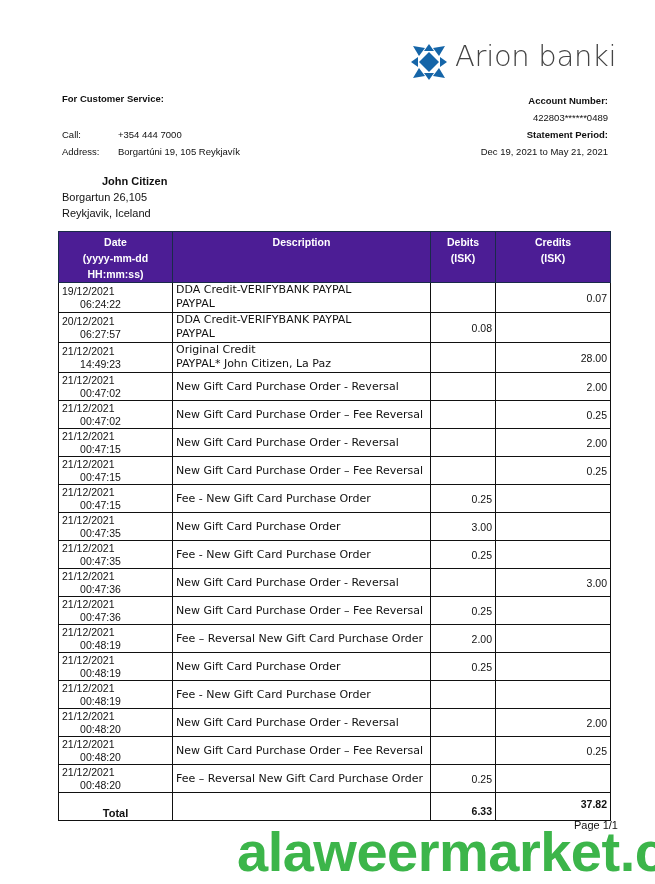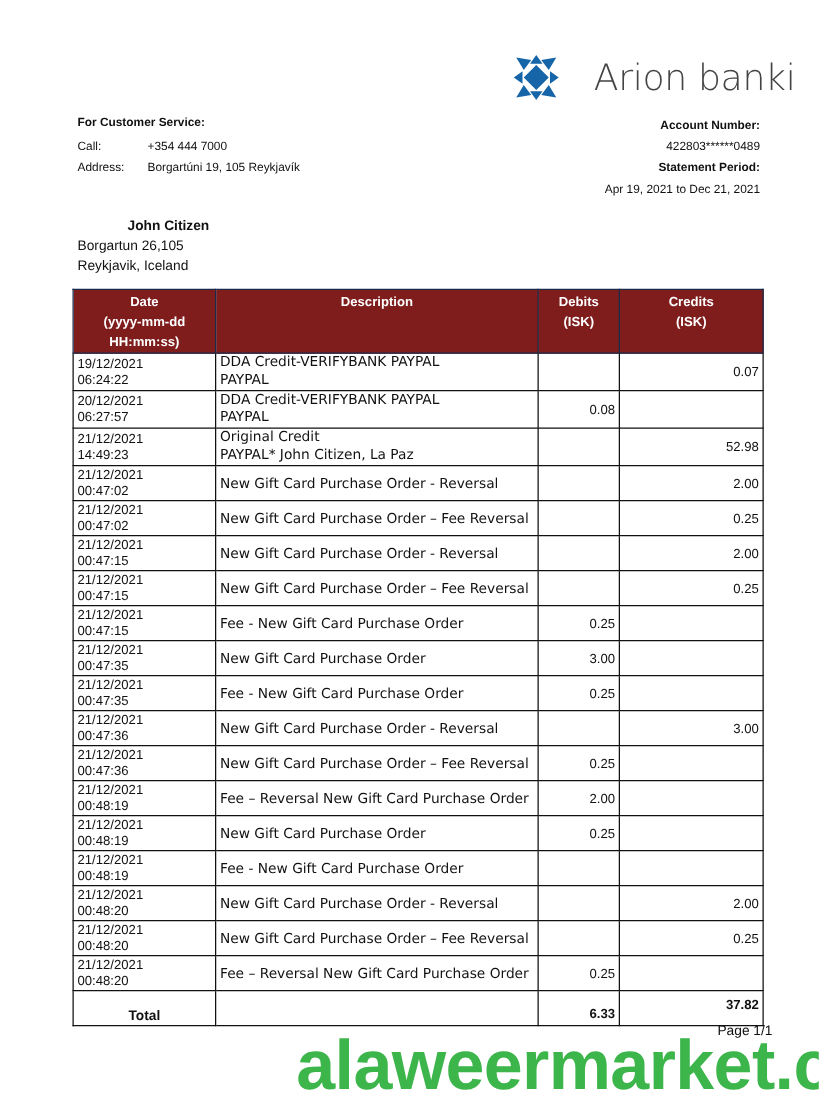--- a/index.html
+++ b/index.html
@@ -1,35 +1,35 @@
 <!DOCTYPE html>
 <html><head>
 <meta charset="utf-8">
 <style>
   html, body { margin: 0; padding: 0; background: #ffffff; }
   body { width: 655px; height: 884px; position: relative; overflow: hidden; font-family: "Liberation Sans", sans-serif; color: #111; }
-  .logo { position: absolute; left: 409px; top: 42px; display: flex; align-items: center; gap: 20px; }
+  .logo { position: absolute; left: 409px; top: 42px; display: flex; align-items: flex-start; }
   .logo svg { width: 40px; height: 40px; }
   .logo-text { font-family: "DejaVu Sans", sans-serif; font-weight: 300; font-size: 29px; color: #444; margin-left: 6px; letter-spacing: -0.3px; line-height: 1; }
   .cs { position: absolute; left: 62px; top: 93px; font-size: 9.5px; }
-  .cs .title { font-weight: bold; margin-bottom: 5px; }
+  .cs .title { font-weight: bold; margin-bottom: 22px; }
   .cs .row { display: flex; height: 17px; align-items: center; }
   .cs .lbl { width: 56px; font-weight: normal; }
   .cs .val.web { font-size: 11px; }
   .acct { position: absolute; right: 47px; top: 93px; text-align: right; font-size: 9.5px; }
   .acct div { height: 17px; line-height: 15px; }
   .acct .b { font-weight: bold; }
   .cust { position: absolute; left: 62px; top: 173px; font-size: 11px; line-height: 16px; }
   .cust .name { font-weight: bold; margin-left: 40px; }
   table.tx { position: absolute; left: 58px; top: 231px; border-collapse: collapse; font-size: 11px; }
-  table.tx th { background: #7f1d1d; color: #fff; font-weight: bold; font-size: 10.5px; border: 1px solid #1a2a4a; vertical-align: top; padding: 2px 2px 0; line-height: 16px; }
+  table.tx th { background: #4c1d95; color: #fff; font-weight: bold; font-size: 10.5px; border: 1px solid #1a2a4a; vertical-align: top; padding: 2px 2px 0; line-height: 16px; }
   table.tx td { border: 1px solid #111; padding: 0 3px; vertical-align: middle; }
   td.date { font-size: 10.5px; line-height: 13px; padding: 0 3px; }
   td.date .d { display: block; text-align: left; }
-  td.date .t { display: block; text-align: left; padding-right: 30px; }
+  td.date .t { display: block; text-align: center; padding-right: 30px; }
   td.desc { font-family: "DejaVu Sans", sans-serif; font-size: 11px; line-height: 14px; }
   td.num { text-align: right; font-size: 10.5px; }
   tr.total td { font-weight: bold; }
   .page { position: absolute; right: 37px; top: 819px; font-size: 11px; }
   .wm { position: absolute; left: 237px; top: 824px; font-family: "Liberation Sans", sans-serif; font-weight: bold; font-size: 56px; color: #3cb54a; letter-spacing: -0.5px; line-height: 1; }
 </style>
 </head>
 <body>
 
 <div class="logo">
@@ -56,21 +56,21 @@
   <div class="row">
     <span class="lbl">Address:</span>
     <span class="val">Borgartúni 19, 105 Reykjavík</span>
   </div>
 </div>
 
 <div class="acct">
   <div class="b">Account Number:</div>
   <div>422803******0489</div>
   <div class="b">Statement Period:</div>
-  <div>Apr 19, 2021 to Dec 21, 2021</div>
+  <div>Dec 19, 2021 to May 21, 2021</div>
 </div>
 
 <div class="cust">
   <div class="name">John Citizen</div>
   <div>Borgartun 26,105</div>
   <div>Reykjavik, Iceland</div>
 </div>
 
 <table class="tx">
   <colgroup>
@@ -125,21 +125,21 @@
       <tr style="height: 30px;">
         <td class="date">
           <span class="d">21/12/2021</span>
           <span class="t">14:49:23</span>
         </td>
         <td class="desc" style="vertical-align:top">
           <div>Original Credit</div>
           <div>PAYPAL* John Citizen, La Paz</div>
         </td>
         <td class="num"></td>
-        <td class="num">52.98</td>
+        <td class="num">28.00</td>
       </tr>
       <tr style="height: 28px;">
         <td class="date">
           <span class="d">21/12/2021</span>
           <span class="t">00:47:02</span>
         </td>
         <td class="desc">
           <div>New Gift Card Purchase Order - Reversal</div>
         </td>
         <td class="num"></td>

